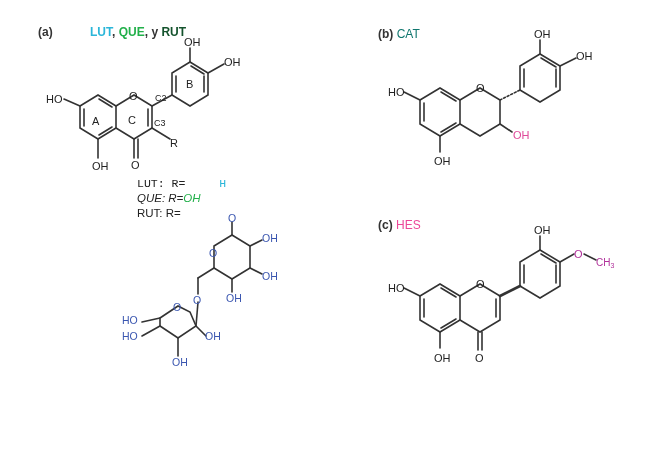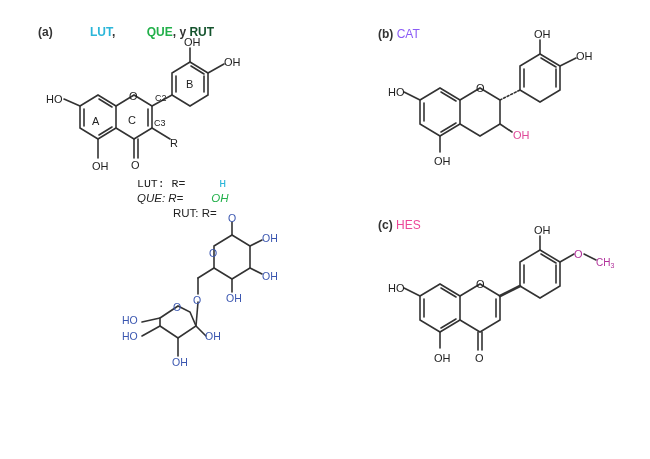--- a/index.html
+++ b/index.html
@@ -1,22 +1,22 @@
 <!DOCTYPE html>
 <html><head>
 <meta charset="utf-8">
 <style>
   html, body { margin:0; padding:0; background:#ffffff; }
   body { width:650px; height:459px; position:relative; overflow:hidden;
          font-family:"Liberation Sans", sans-serif; }
   .panel-title { position:absolute; font-size:12px; font-weight:bold; color:#333; }
   .lut { color:#2bb6d9;padding-left:34px; }
-  .que { color:#22b04a;margin-left:28px; }
+  .que { color:#22b04a; }
   .rut { color:#14532d; }
-  .pink { color:#8b5cf6; }
+  .pink { color:#0f766e; }
   .mag { color:#ec4899; }
   .rlabel { position:absolute; font-size:11.5px; color:#222; }
   svg { position:absolute; left:0; top:0; }
   svg text { font-family:"Liberation Sans", sans-serif; }
 </style>
 </head>
 <body>
 
 <div class="panel-title" style="left:38px;top:25px;">
   <span>(a)</span>
@@ -34,21 +34,21 @@
   <span>(c)</span>
   <span class="mag" style="font-weight:normal;">HES</span>
 </div>
 
 <div class="rlabel" style="left:137px;top:177px;font-family:Liberation Mono, monospace;">
   <span>LUT: R=</span><span class="lut">H</span>
 </div>
 <div class="rlabel" style="left:137px;top:192px;font-style:italic;">
   <span>QUE: R=</span><span class="que">OH</span>
 </div>
-<div class="rlabel" style="left:137px;top:207px;margin-left:36px;">
+<div class="rlabel" style="left:137px;top:207px;">
   <span>RUT: R=</span>
 </div>
 
 <svg width="650" height="459" viewBox="0 0 650 459">
   <g fill="none" stroke="#333" stroke-width="1.6" stroke-linecap="round">
 
     <g>
 
       <polyline points="80,106 80,128 98,139 116,128 116,106 98,95 80,106"></polyline>
       <line x1="84" y1="109" x2="84" y2="126"></line>

